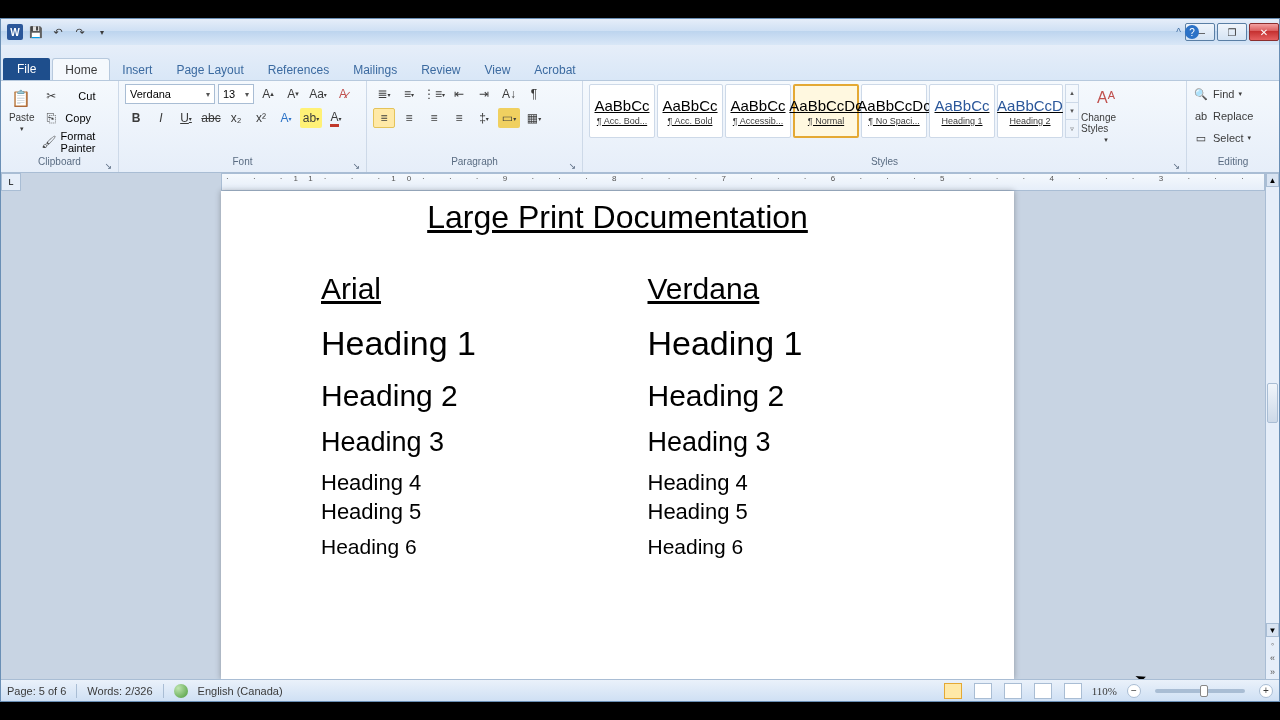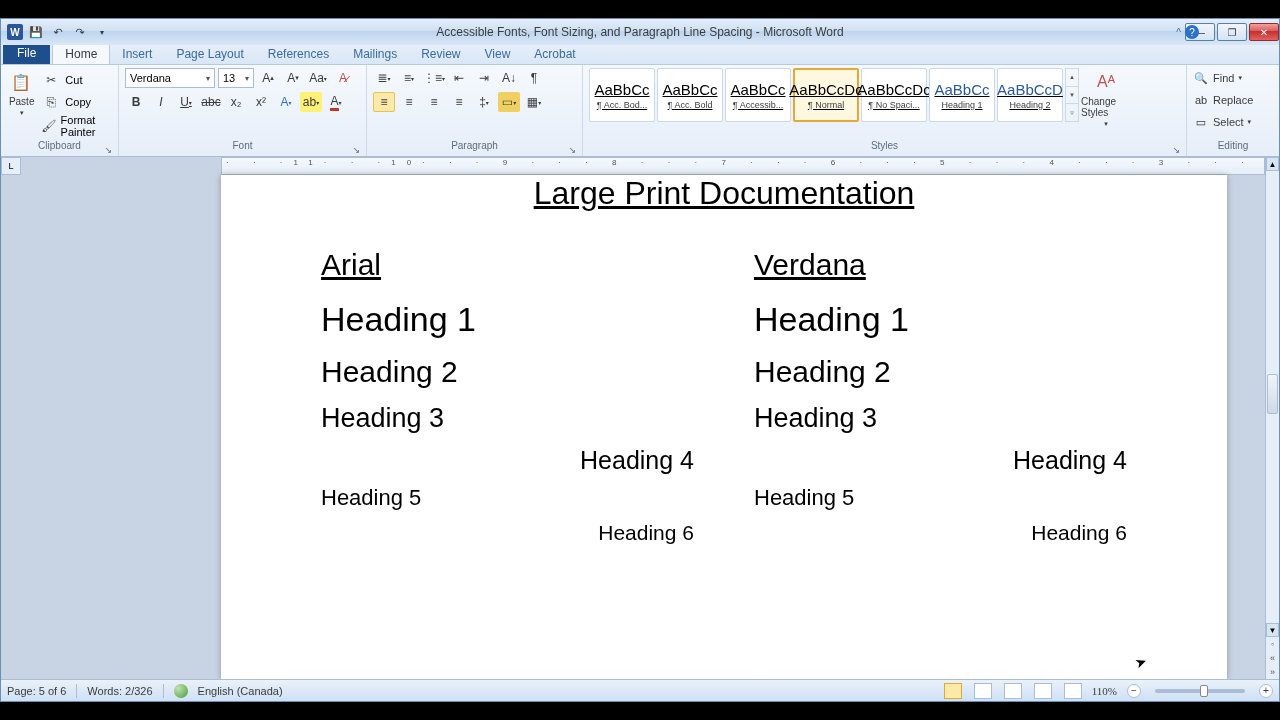--- a/index.html
+++ b/index.html
@@ -12,21 +12,21 @@
 .qat { display: flex; align-items: center; gap: 4px; padding: 0 6px; }
 .word-icon { width: 16px; height: 16px; background: #2b579a; color: #fff; font-weight: bold; font-size: 10px; display: flex; align-items: center; justify-content: center; border-radius: 2px; }
 .qat-btn { width: 18px; height: 18px; display: flex; align-items: center; justify-content: center; font-size: 11px; color: #3b3b3b; border-radius: 2px; }
 .title-text { position: absolute; left: 50%; transform: translateX(-50%); font-size: 12px; }
 .win-controls { margin-left: auto; display: flex; }
 .win-btn { width: 30px; height: 18px; border: 1px solid #5a7fa5; background: linear-gradient(#f0f5fb,#d5e4f4); margin-left: 2px; display: flex; align-items: center; justify-content: center; font-size: 10px; border-radius: 2px; }
 .win-btn.close { background: linear-gradient(#f3a0a0,#d95b5b 45%,#c53030 46%,#e56060); color: #fff; border-color: #8b2e2e; }
 .tiny-row { margin-left: 6px; display:flex; gap:4px; align-items:center; }
 .tiny-row span { font-size:10px; color:#3b6aa0; }
 
-.tabs { height: 20px; background: linear-gradient(#e6eef9,#d9e7f7); display: flex; align-items: flex-end; padding-left: 2px; border-bottom: 1px solid #b7c9dd; font-size: 12px; }
+.tabs { height: 36px; background: linear-gradient(#e6eef9,#d9e7f7); display: flex; align-items: flex-end; padding-left: 2px; border-bottom: 1px solid #b7c9dd; font-size: 12px; }
 .tab { padding: 4px 12px 3px; color: #3b6aa0; cursor: pointer; }
 .tab.file { background: #1e4e8c; color: #fff; border-radius: 2px 2px 0 0; margin-right: 2px; padding: 4px 14px; }
 .tab.active { background: #f5f9fd; border: 1px solid #b7c9dd; border-bottom: none; border-radius: 3px 3px 0 0; color: #3b3b3b; }
 
 .ribbon { height: 92px; background: linear-gradient(#f5f9fd,#e6eef9); border-bottom: 1px solid #a9bdd4; display: flex; }
 .group { border-right: 1px solid #cdd9e8; padding: 3px 6px 0; display: flex; flex-direction: column; }
 .group-body { flex: 1; display: flex; align-items: flex-start; gap: 4px; }
 .group-label { height: 16px; font-size: 10px; color: #5a6c82; text-align: center; position: relative; }
 .group-label .launcher { position: absolute; right: 0; bottom: 1px; font-size: 9px; color: #5a6c82; }
 .big-btn { width: 40px; display: flex; flex-direction: column; align-items: center; gap: 2px; font-size: 10px; color: #3b3b3b; padding-top:2px;}
@@ -45,33 +45,33 @@
 .styles-scroll { width: 14px; height: 54px; border: 1px solid #cdd9e8; display: flex; flex-direction: column; }
 .styles-scroll div { flex:1; display:flex; align-items:center; justify-content:center; font-size:7px; color:#555; border-bottom:1px solid #cdd9e8;}
 .styles-scroll div:last-child{border:none;}
 
 .edit-row{display:flex;align-items:center;gap:4px;font-size:11px;color:#3b3b3b;height:20px;}
 .edit-row .ico{width:16px;text-align:center;}
 
 .workspace { flex: 1; background: #c8d4e3; position: relative; overflow: hidden; }
 .ruler-corner{position:absolute;left:0;top:0;width:20px;height:18px;background:#e6eef9;border:1px solid #a9bdd4;display:flex;align-items:center;justify-content:center;font-size:9px;}
 .ruler-h { position: absolute; left: 220px; top: 0; right: 14px; height: 18px; background: linear-gradient(#f5f9fd,#e6eef9); border: 1px solid #a9bdd4; font-size: 8px; color: #555; overflow:hidden; white-space:nowrap; padding-left:4px; letter-spacing:11px;}
-.page { position: absolute; left: 220px; top: 18px; width: 1006px; bottom: 0; background: #fff; box-shadow: 0 0 6px rgba(0,0,0,0.3); padding: 0 100px 20px; overflow: hidden; }
+.page { position: absolute; left: 220px; top: 18px; width: 793px; bottom: 0; background: #fff; box-shadow: 0 0 6px rgba(0,0,0,0.3); padding: 8px 100px 20px; overflow: hidden; }
 .doc-title { font-family: Verdana, sans-serif; font-size: 32px; text-align: center; text-decoration: underline; margin-bottom: 36px; }
 .cols { display: flex; gap: 60px; }
 .colL, .colR { flex: 1; }
 .sub { font-size: 30px; text-decoration: underline; margin-bottom: 18px; }
 .colL, .colL * { font-family: Arial, sans-serif; }
 .colR, .colR * { font-family: Verdana, sans-serif; }
 .h1 { font-size: 34px; margin-bottom: 16px; }
 .h2 { font-size: 30px; margin-bottom: 14px; }
 .h3 { font-size: 27px; margin-bottom: 12px; }
-.h4 { font-size: 25px; margin-bottom: 10px; text-align: right; }
+.h4 { font-size: 22px; margin-bottom: 3px; }
 .h5 { font-size: 22px; margin-bottom: 10px; }
-.h6 { font-size: 21px; margin-bottom: 10px; text-align: right; }
+.h6 { font-size: 21px; margin-bottom: 10px; }
 .body { font-size: 20px; line-height: 1.3; }
 .vscroll { position: absolute; right: 0; top: 0; bottom: 0; width: 14px; background: #e6eef9; border-left: 1px solid #a9bdd4; display:flex; flex-direction:column;}
 .vscroll .arr{height:14px;display:flex;align-items:center;justify-content:center;font-size:8px;background:#d9e4f2;border:1px solid #a9bdd4;}
 .vscroll .track{flex:1;position:relative;}
 .vscroll .thumb{position:absolute;left:1px;right:1px;top:45%;height:40px;background:linear-gradient(#f0f5fb,#cdd9e8);border:1px solid #a9bdd4;border-radius:2px;}
 .vscroll .extra{height:14px;display:flex;align-items:center;justify-content:center;font-size:9px;color:#555;}
 .cursor-arrow{position:absolute;left:1134px;top:497px;font-size:14px;color:#000;pointer-events:none;transform:rotate(-20deg);}
 
 .status { height: 22px; background: linear-gradient(#eaf1fa,#cfe0f4); border-top: 1px solid #a9bdd4; display: flex; align-items: center; font-size: 11px; color: #3b3b3b; padding: 0 6px; gap: 10px; }
 .status .sep { width: 1px; height: 14px; background: #a9bdd4; }
@@ -91,21 +91,20 @@
 <div class="window">
 
 <div class="titlebar">
   <div class="qat">
     <div class="word-icon">W</div>
     <div class="qat-btn">💾</div>
     <div class="qat-btn">↶</div>
     <div class="qat-btn">↷</div>
     <div class="qat-btn" style="font-size:8px;">▾</div>
   </div>
-  <div class="title-text">Accessible Fonts, Font Sizing, and Paragraph Line Spacing - Microsoft Word</div>
   <div class="tiny-row" style="position:absolute;right:80px;">
     <span>^</span>
     <span style="background:#2b72c7;color:#fff;width:14px;height:14px;border-radius:7px;display:inline-flex;align-items:center;justify-content:center;">?</span>
   </div>
   <div class="win-controls">
     <div class="win-btn">—</div>
     <div class="win-btn">❐</div>
     <div class="win-btn close">✕</div>
   </div>
 </div>
@@ -127,21 +126,21 @@
   <div class="group" style="width:118px;">
     <div class="group-body">
       <div class="big-btn">
         <div class="ico">📋</div>
         <span>Paste</span>
         <span style="font-size:7px;">▾</span>
       </div>
       <div class="col" style="margin-top:2px;">
         <div class="row">
                 <span class="mini">✂</span>
-                <span style="font-size:11px;">Cut</span>
+                <span style="font-size:11px;margin-left:13px;">Cut</span>
               </div>
         <div class="row">
                 <span class="mini">⎘</span>
                 <span style="font-size:11px;">Copy</span>
               </div>
         <div class="row">
                 <span class="mini">🖌</span>
                 <span style="font-size:11px;">Format Painter</span>
               </div>
       </div>

